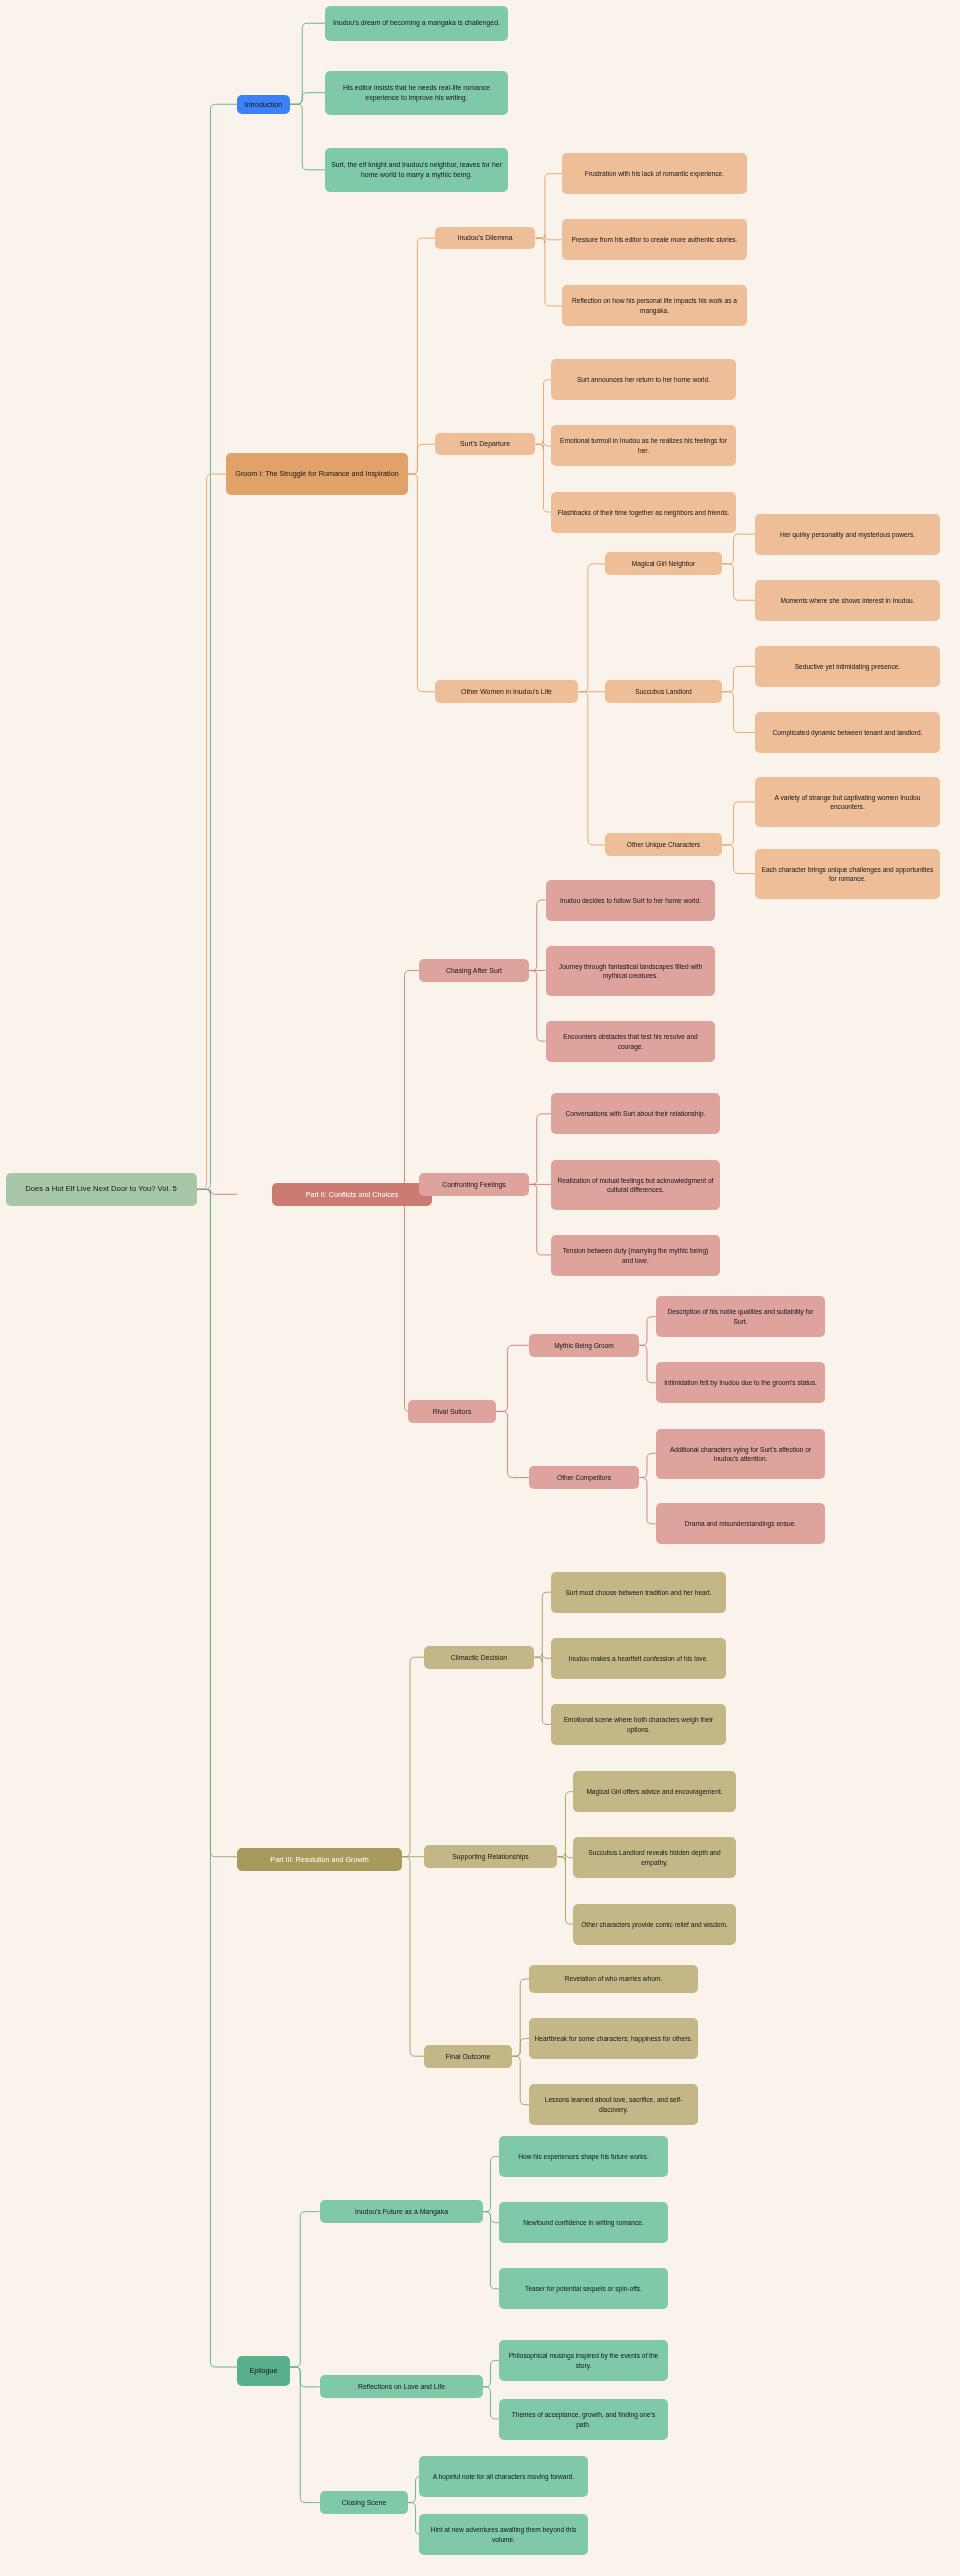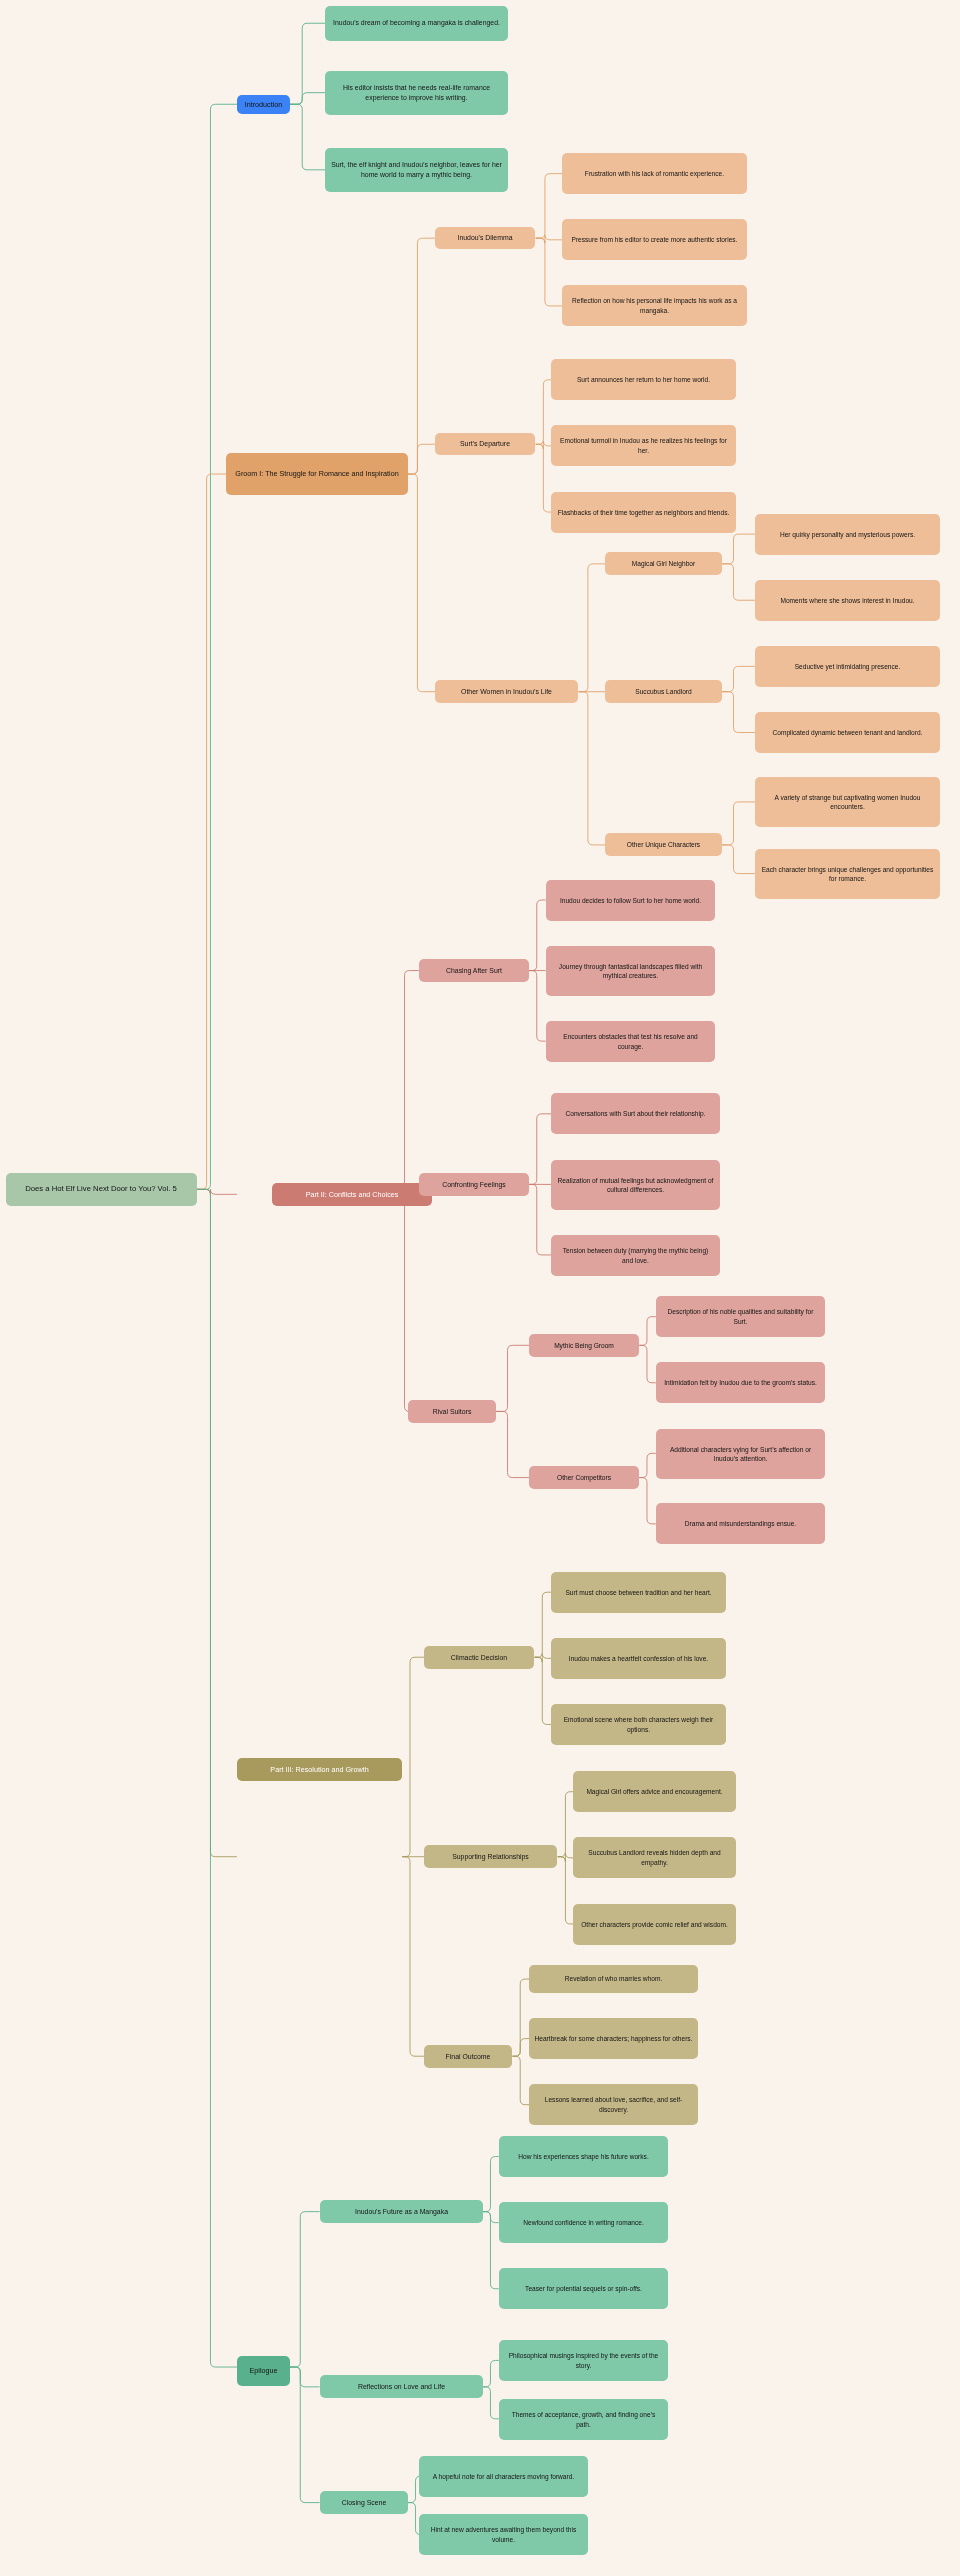--- a/index.html
+++ b/index.html
@@ -137,21 +137,21 @@
       <div class="node lvl-3" style="left: 551px; top: 1093px; width: 169px; height: 41px; background: rgb(221, 163, 156);">Conversations with Surt about their relationship.</div>
       <div class="node lvl-3" style="left: 551px; top: 1160px; width: 169px; height: 50px; background: rgb(221, 163, 156);">Realization of mutual feelings but acknowledgment of cultural differences.</div>
       <div class="node lvl-3" style="left: 551px; top: 1235px; width: 169px; height: 41px; background: rgb(221, 163, 156);">Tension between duty (marrying the mythic being) and love.</div>
       <div class="node lvl-2" style="left: 408px; top: 1400px; width: 88px; height: 23px; background: rgb(221, 163, 156);">Rival Suitors</div>
       <div class="node lvl-3" style="left: 529px; top: 1334px; width: 110px; height: 23px; background: rgb(221, 163, 156);">Mythic Being Groom</div>
       <div class="node lvl-4" style="left: 656px; top: 1296px; width: 169px; height: 41px; background: rgb(221, 163, 156);">Description of his noble qualities and suitability for Surt.</div>
       <div class="node lvl-4" style="left: 656px; top: 1362px; width: 169px; height: 41px; background: rgb(221, 163, 156);">Intimidation felt by Inudou due to the groom's status.</div>
       <div class="node lvl-3" style="left: 529px; top: 1466px; width: 110px; height: 23px; background: rgb(221, 163, 156);">Other Competitors</div>
       <div class="node lvl-4" style="left: 656px; top: 1429px; width: 169px; height: 50px; background: rgb(221, 163, 156);">Additional characters vying for Surt’s affection or Inudou’s attention.</div>
       <div class="node lvl-4" style="left: 656px; top: 1503px; width: 169px; height: 41px; background: rgb(221, 163, 156);">Drama and misunderstandings ensue.</div>
-      <div class="node lvl-1 invert" style="left: 237px; top: 1758px; width: 165px; height: 23px; background: rgb(168, 154, 92);">Part III: Resolution and Growth</div>
+      <div class="node lvl-1 invert" style="left: 237px; top: 1848px; width: 165px; height: 23px; background: rgb(168, 154, 92);">Part III: Resolution and Growth</div>
       <div class="node lvl-2" style="left: 424px; top: 1646px; width: 110px; height: 23px; background: rgb(196, 183, 135);">Climactic Decision</div>
       <div class="node lvl-3" style="left: 551px; top: 1572px; width: 175px; height: 41px; background: rgb(196, 183, 135);">Surt must choose between tradition and her heart.</div>
       <div class="node lvl-3" style="left: 551px; top: 1638px; width: 175px; height: 41px; background: rgb(196, 183, 135);">Inudou makes a heartfelt confession of his love.</div>
       <div class="node lvl-3" style="left: 551px; top: 1704px; width: 175px; height: 41px; background: rgb(196, 183, 135);">Emotional scene where both characters weigh their options.</div>
       <div class="node lvl-2" style="left: 424px; top: 1845px; width: 133px; height: 23px; background: rgb(196, 183, 135);">Supporting Relationships</div>
       <div class="node lvl-3" style="left: 573px; top: 1771px; width: 163px; height: 41px; background: rgb(196, 183, 135);">Magical Girl offers advice and encouragement.</div>
       <div class="node lvl-3" style="left: 573px; top: 1837px; width: 163px; height: 41px; background: rgb(196, 183, 135);">Succubus Landlord reveals hidden depth and empathy.</div>
       <div class="node lvl-3" style="left: 573px; top: 1904px; width: 163px; height: 41px; background: rgb(196, 183, 135);">Other characters provide comic relief and wisdom.</div>
       <div class="node lvl-2" style="left: 424px; top: 2045px; width: 88px; height: 23px; background: rgb(196, 183, 135);">Final Outcome</div>
       <div class="node lvl-3" style="left: 529px; top: 1965px; width: 169px; height: 27.6px; background: rgb(196, 183, 135);">Revelation of who marries whom.</div>

